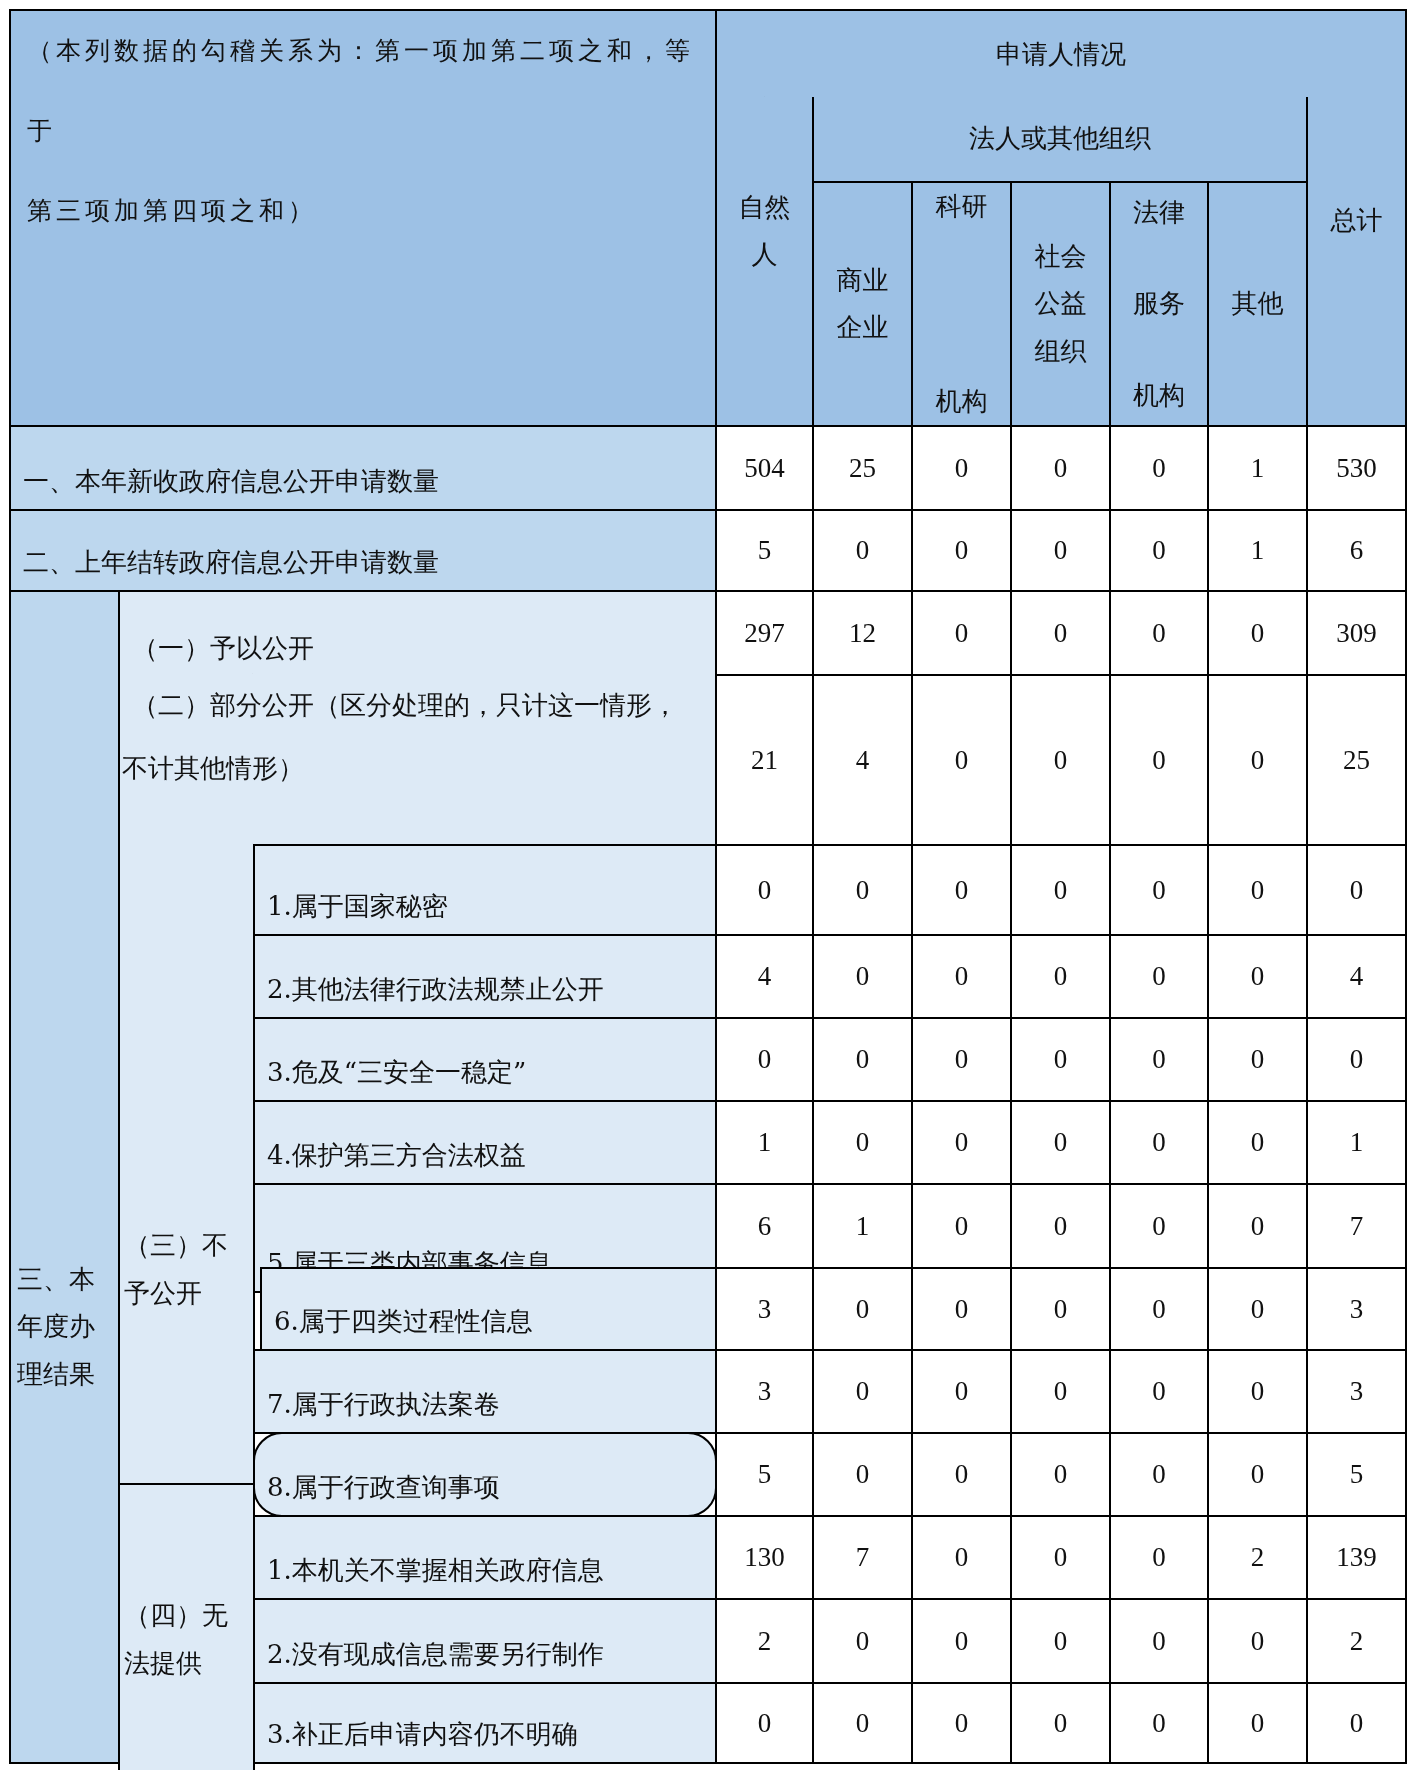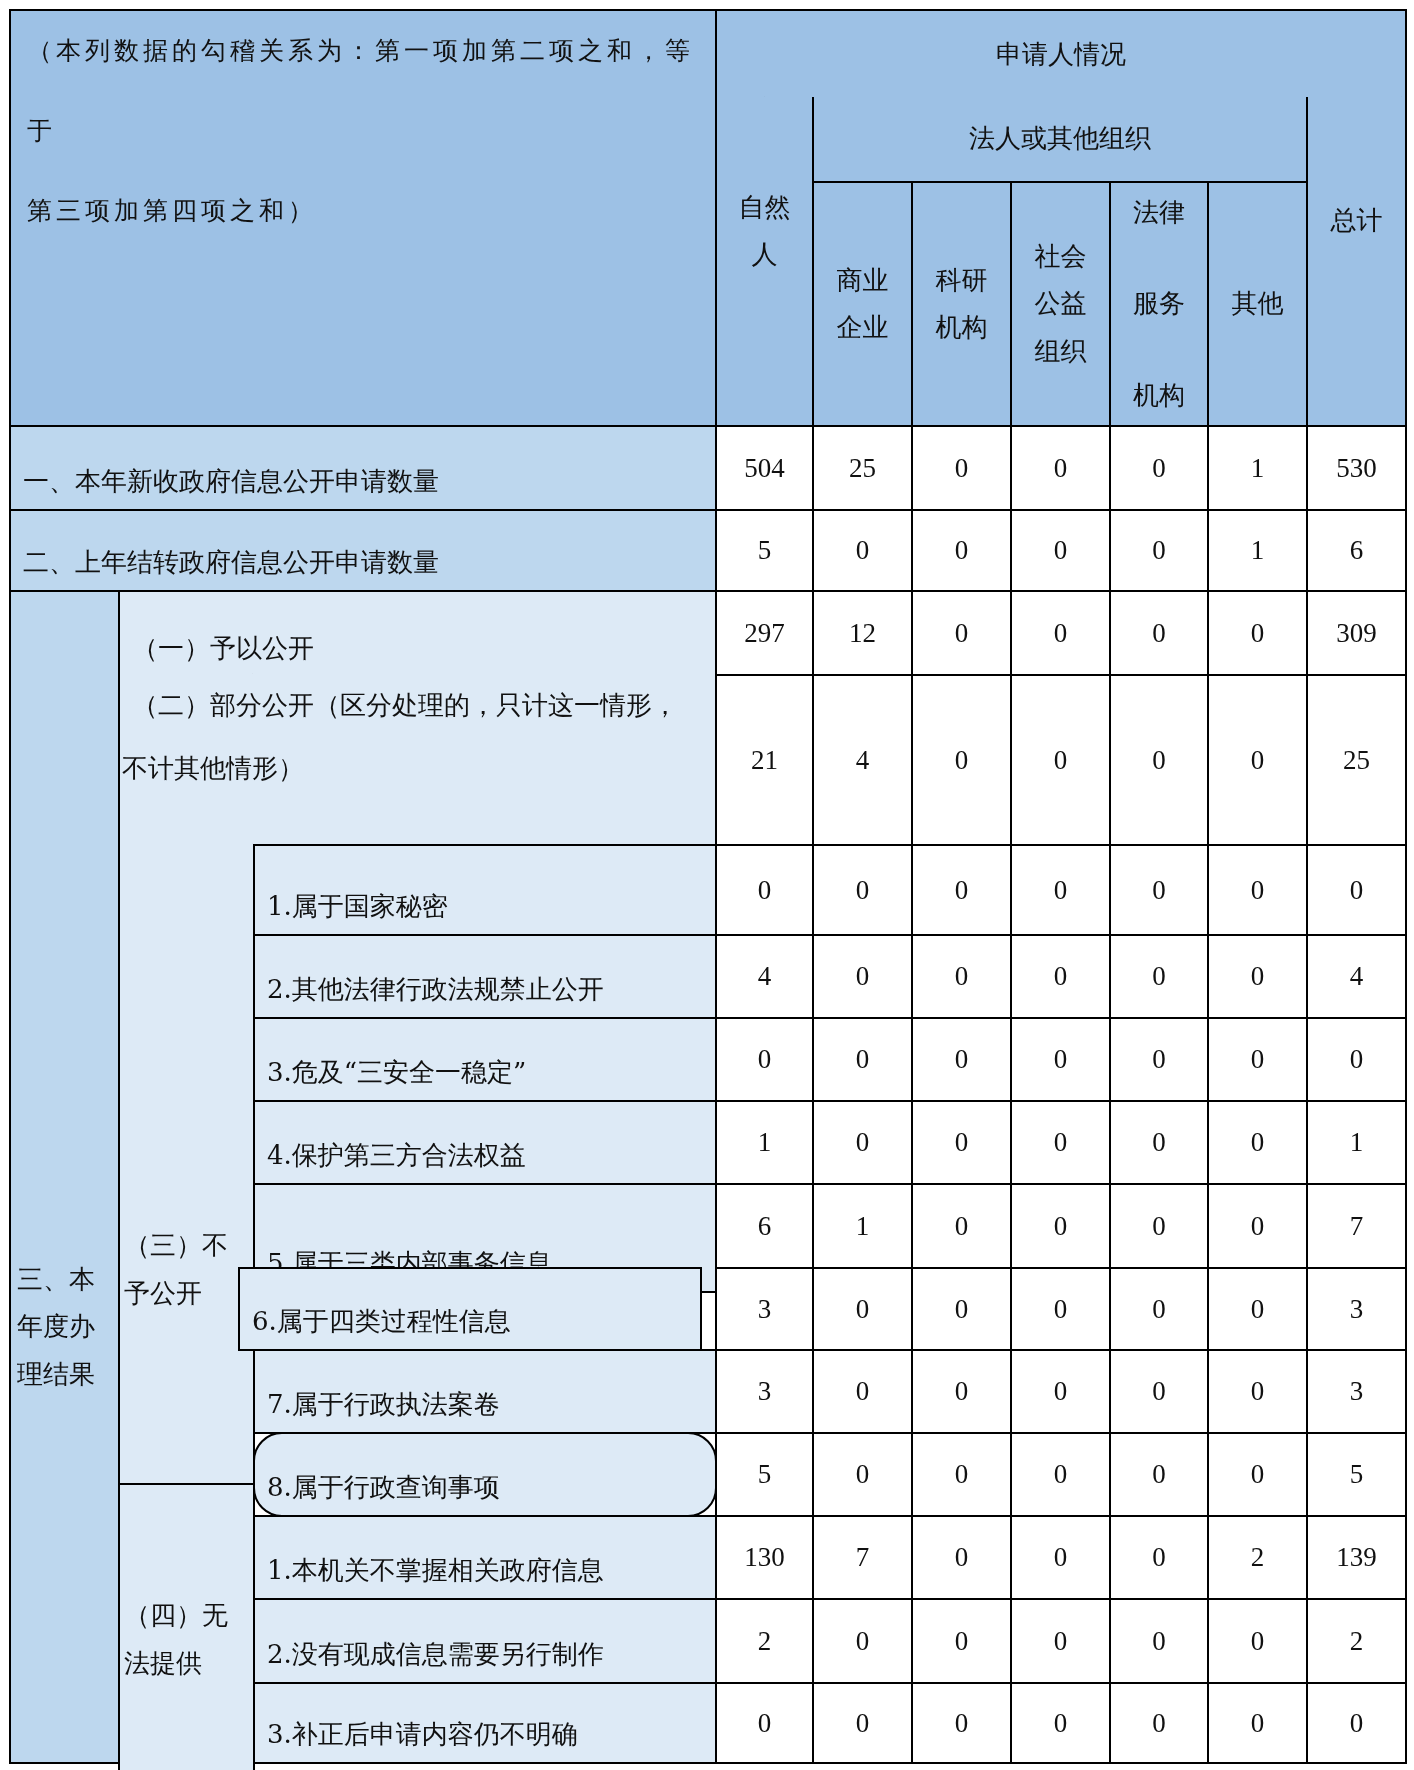--- a/index.html
+++ b/index.html
@@ -35,21 +35,21 @@
       </svg></div>
     <div class="cell hdr nob vtext" style="left: 715px; top: 97px; width: 99px; height: 330px; padding-bottom: 60px;">
       <span style="margin: 8px 0px;">自然</span>
       <span style="margin: 8px 0px;">人</span>
     </div>
     <div class="cell hdr nob" style="left: 812px; top: 97px; width: 496px; height: 86px;">法人或其他组织</div>
     <div class="cell hdr vtext" style="left: 812px; top: 181px; width: 101px; height: 246px;">
       <span style="margin: 8px 0px;">商业</span>
       <span style="margin: 8px 0px;">企业</span>
     </div>
-    <div class="cell hdr vtext" style="left: 911px; top: 181px; width: 101px; height: 246px;">
+    <div class="cell hdr vtext" style="left: 911px; top: 181px; width: 101px; height: 246px; justify-content: space-between;">
       <span style="margin: 8px 0px;">科研</span>
       <span style="margin: 8px 0px;">机构</span>
     </div>
     <div class="cell hdr vtext" style="left: 1010px; top: 181px; width: 101px; height: 246px;">
       <span style="margin: 8px 0px;">社会</span>
       <span style="margin: 8px 0px;">公益</span>
       <span style="margin: 8px 0px;">组织</span>
     </div>
     <div class="cell hdr vtext" style="left: 1109px; top: 181px; width: 100px; height: 246px; gap: 44px;">
       <span style="margin: 8px 0px;">法律</span>
@@ -141,21 +141,21 @@
     <div class="cell num" style="left: 1207px; top: 1100px; width: 101px; height: 85px;">0</div>
     <div class="cell num" style="left: 1306px; top: 1100px; width: 101px; height: 85px;">1</div>
     <div class="cell lbl2 left bottomtext" style="left: 253px; top: 1183px; width: 464px; height: 110px;">5.属于三类内部事务信息</div>
     <div class="cell num" style="left: 715px; top: 1183px; width: 99px; height: 86px;">6</div>
     <div class="cell num" style="left: 812px; top: 1183px; width: 101px; height: 86px;">1</div>
     <div class="cell num" style="left: 911px; top: 1183px; width: 101px; height: 86px;">0</div>
     <div class="cell num" style="left: 1010px; top: 1183px; width: 101px; height: 86px;">0</div>
     <div class="cell num" style="left: 1109px; top: 1183px; width: 100px; height: 86px;">0</div>
     <div class="cell num" style="left: 1207px; top: 1183px; width: 101px; height: 86px;">0</div>
     <div class="cell num" style="left: 1306px; top: 1183px; width: 101px; height: 86px;">7</div>
-    <div class="cell lbl2 left bottomtext" style="left: 238px; top: 1267px; width: 464px; height: 84px;">6.属于四类过程性信息</div>
+    <div class="cell lbl2 left bottomtext" style="left: 260px; top: 1267px; width: 464px; height: 84px;">6.属于四类过程性信息</div>
     <div class="cell num" style="left: 715px; top: 1267px; width: 99px; height: 84px;">3</div>
     <div class="cell num" style="left: 812px; top: 1267px; width: 101px; height: 84px;">0</div>
     <div class="cell num" style="left: 911px; top: 1267px; width: 101px; height: 84px;">0</div>
     <div class="cell num" style="left: 1010px; top: 1267px; width: 101px; height: 84px;">0</div>
     <div class="cell num" style="left: 1109px; top: 1267px; width: 100px; height: 84px;">0</div>
     <div class="cell num" style="left: 1207px; top: 1267px; width: 101px; height: 84px;">0</div>
     <div class="cell num" style="left: 1306px; top: 1267px; width: 101px; height: 84px;">3</div>
     <div class="cell lbl2 left bottomtext" style="left: 253px; top: 1349px; width: 464px; height: 85px;">7.属于行政执法案卷</div>
     <div class="cell num" style="left: 715px; top: 1349px; width: 99px; height: 85px;">3</div>
     <div class="cell num" style="left: 812px; top: 1349px; width: 101px; height: 85px;">0</div>

